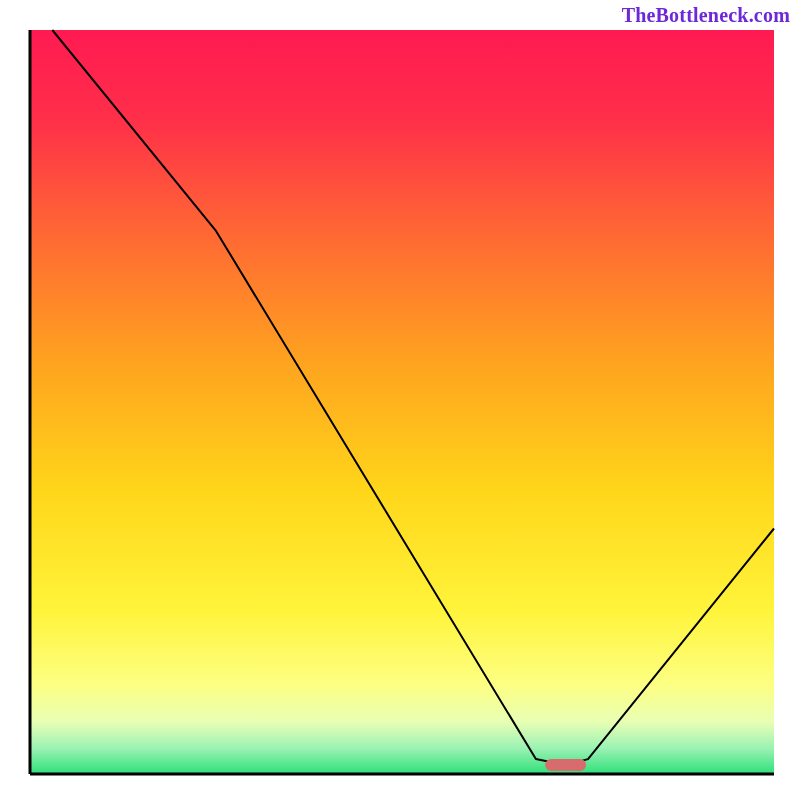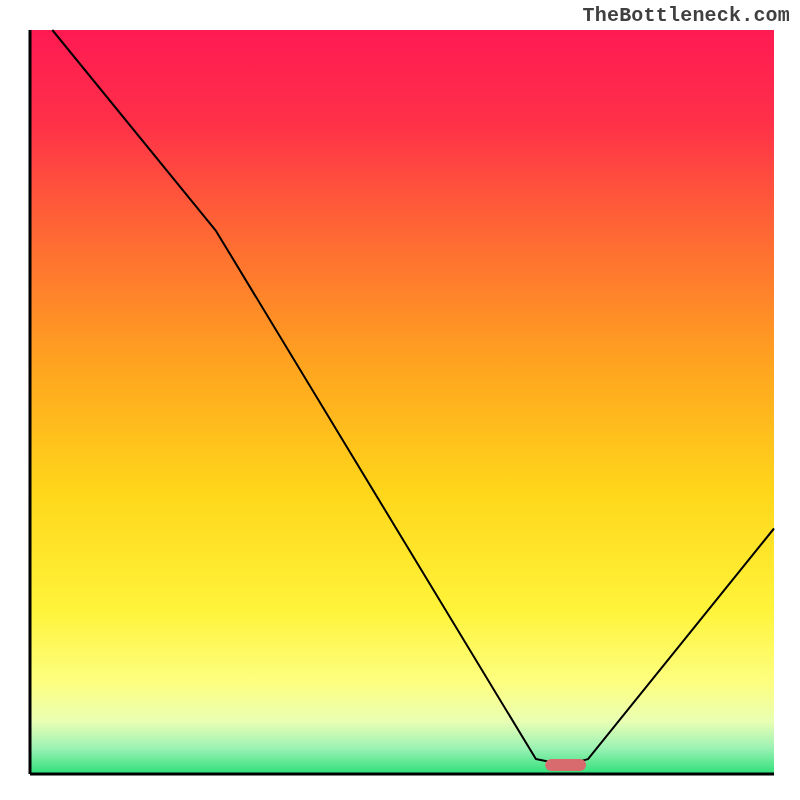--- a/index.html
+++ b/index.html
@@ -15,24 +15,24 @@
     width: 800px;
     height: 800px;
   }
   svg {
     display: block;
   }
   .watermark {
     position: absolute;
     top: 4px;
     right: 10px;
-    font-family: Liberation Mono, monospace;
+    font-family: Liberation Serif, serif;
     font-size: 20px;
     font-weight: 600;
-    color: #404040;
+    color: #6d28d9;
     letter-spacing: 0.2px;
     user-select: none;
   }
 </style>
 </head>
 <body>
 
 <div class="chart-wrap">
   <div class="watermark">TheBottleneck.com</div>
   <svg id="chart-svg" width="800" height="800" viewBox="0 0 800 800">

